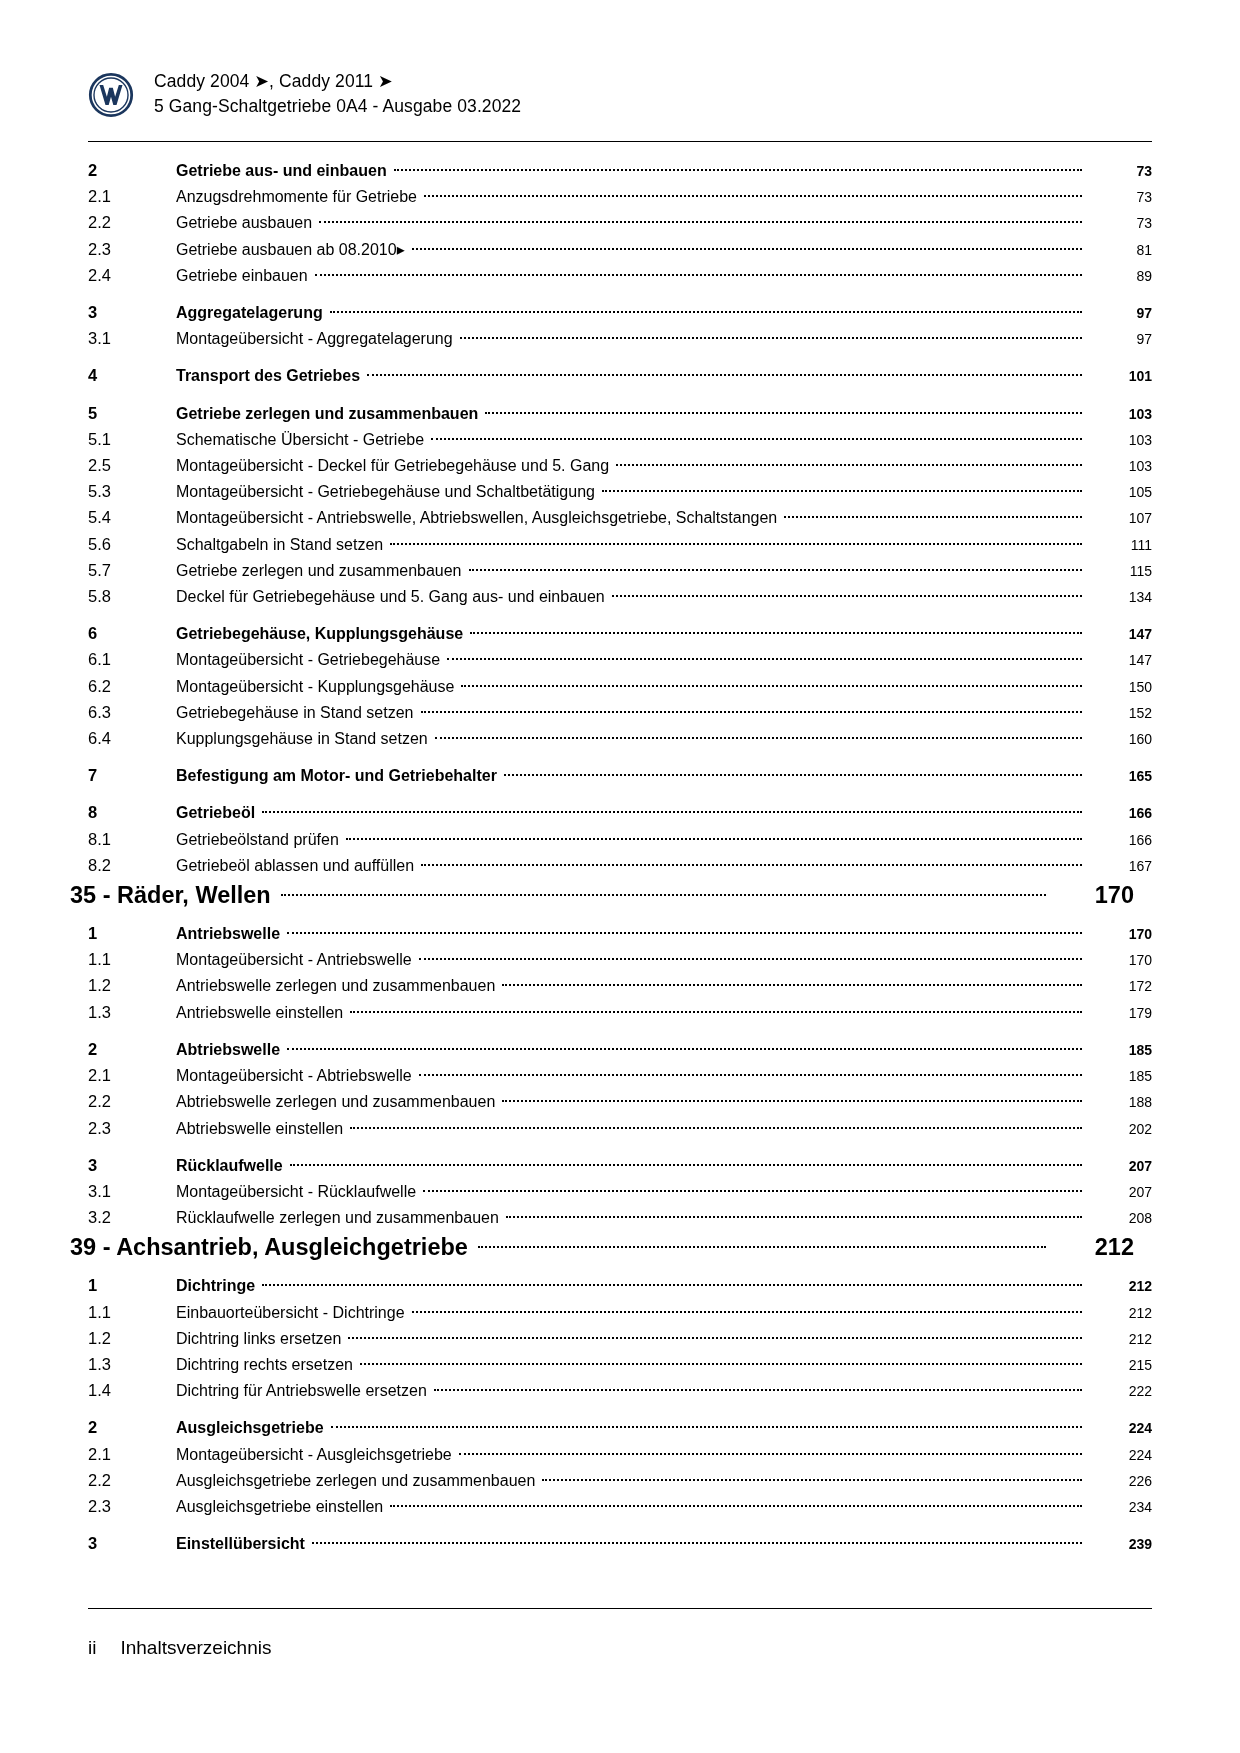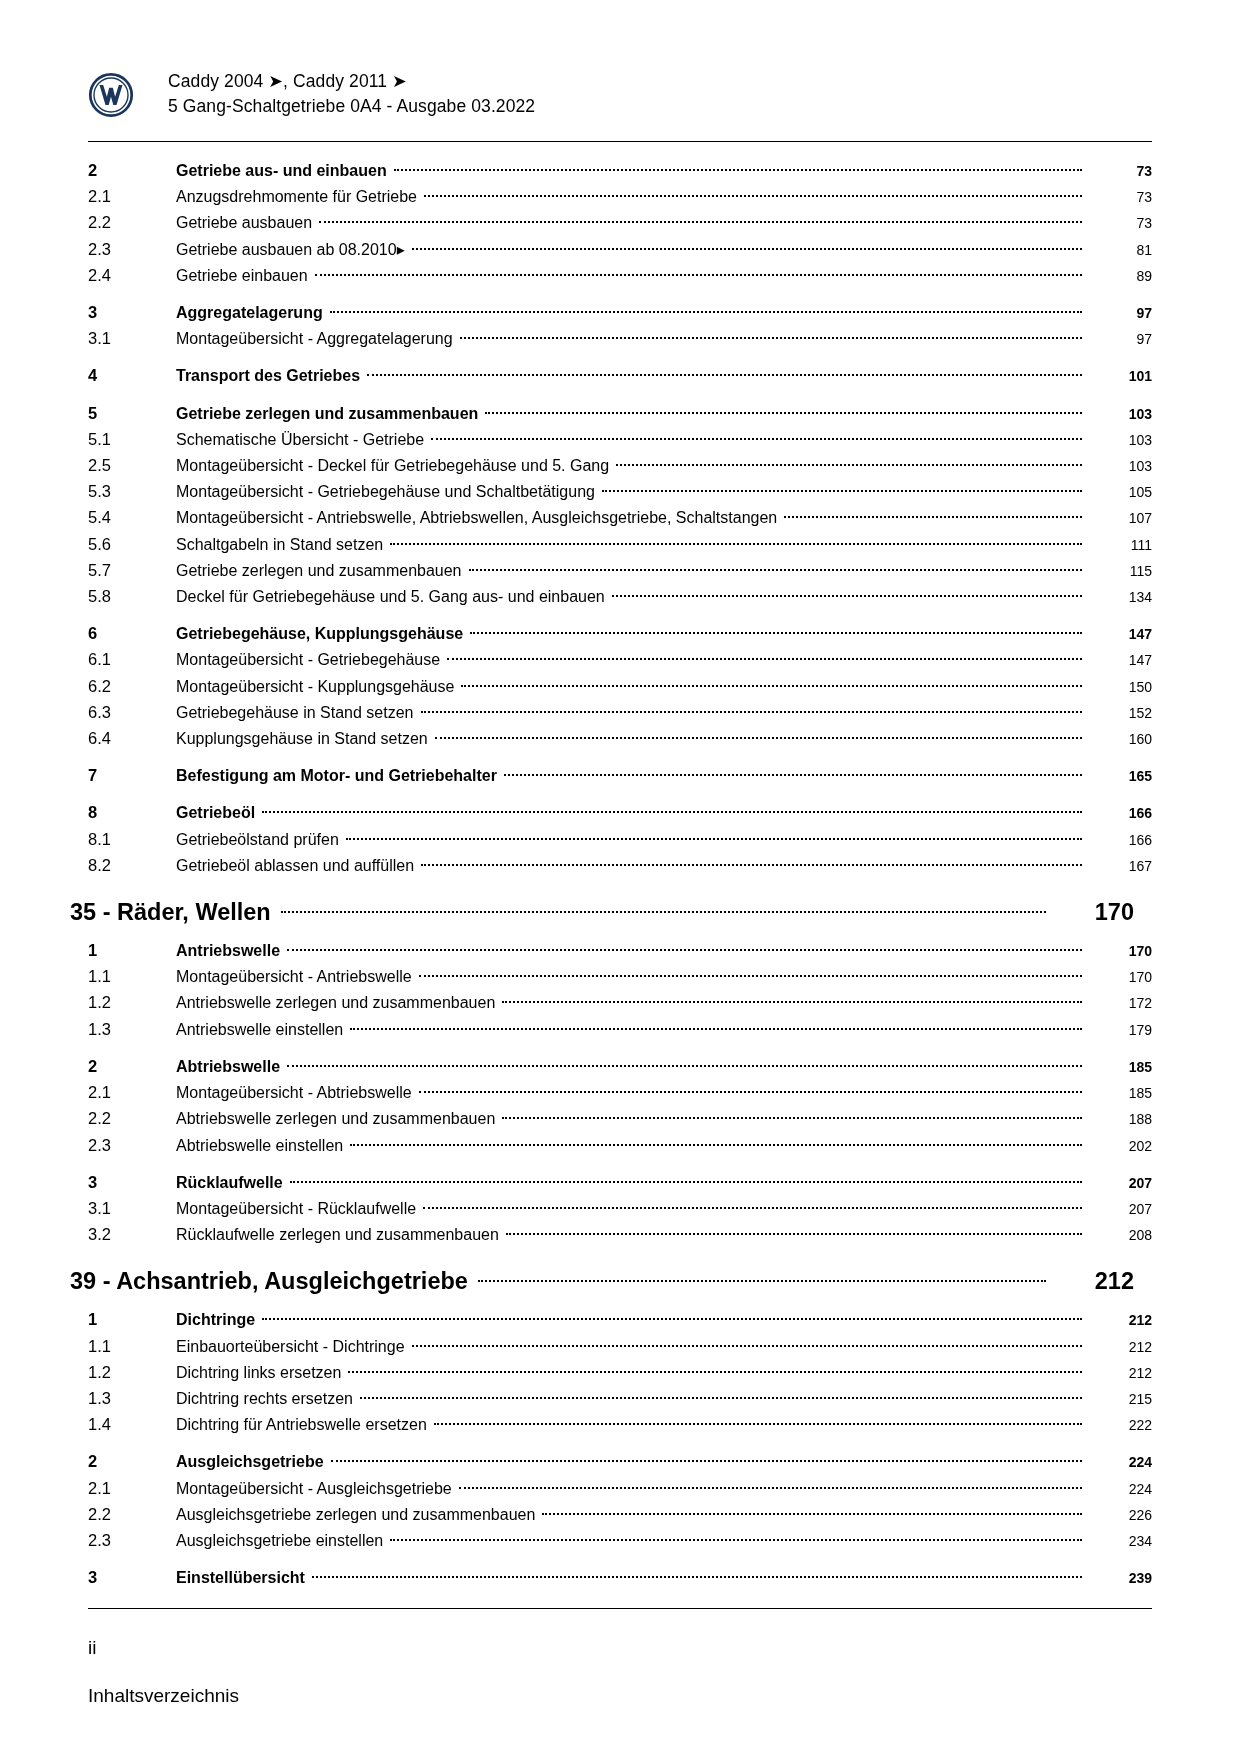--- a/index.html
+++ b/index.html
@@ -28,21 +28,21 @@
   .header {
     position: absolute;
     left: 88px;
     top: 68px;
     width: 1064px;
     height: 72px;
   }
   .header-inner {
     display: flex;
     align-items: flex-start;
-    gap: 34px;
+    gap: 20px;
   }
   .vw-logo {
     width: 46px;
     height: 46px;
     flex: 0 0 46px;
     margin-top: 4px;
   }
   .header-text {
     padding-top: 1px;
   }
@@ -110,21 +110,20 @@
   .lvl1 .toc-title,
   .lvl1 .toc-page { font-weight: bold; }
 
   
   .lvl2 .toc-num,
   .lvl2 .toc-title,
   .lvl2 .toc-page { font-weight: normal; }
 
   
   .chapter {
-    margin-top: 17px;
     margin-bottom: 10px;
     margin-left: -18px;
   }
   .chapter .toc-title {
     font-size: 23.5px;
     line-height: 32px;
     font-weight: bold;
     padding-right: 10px;
   }
   .chapter .toc-page {
@@ -149,21 +148,20 @@
     height: 0;
     border-top: 1.4px solid #000000;
   }
   .footer {
     position: absolute;
     left: 88px;
     top: 1636px;
     display: flex;
     align-items: baseline;
     gap: 24px;
-    flex-direction: column;
   }
   .footer-pagenum {
     font-size: 19px;
     line-height: 24px;
   }
   .footer-label {
     font-size: 19px;
     line-height: 24px;
   }
 </style>

